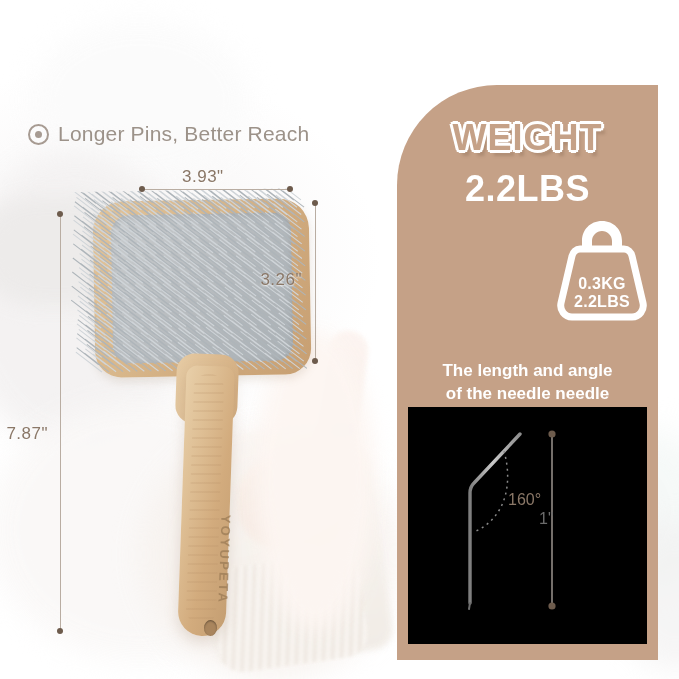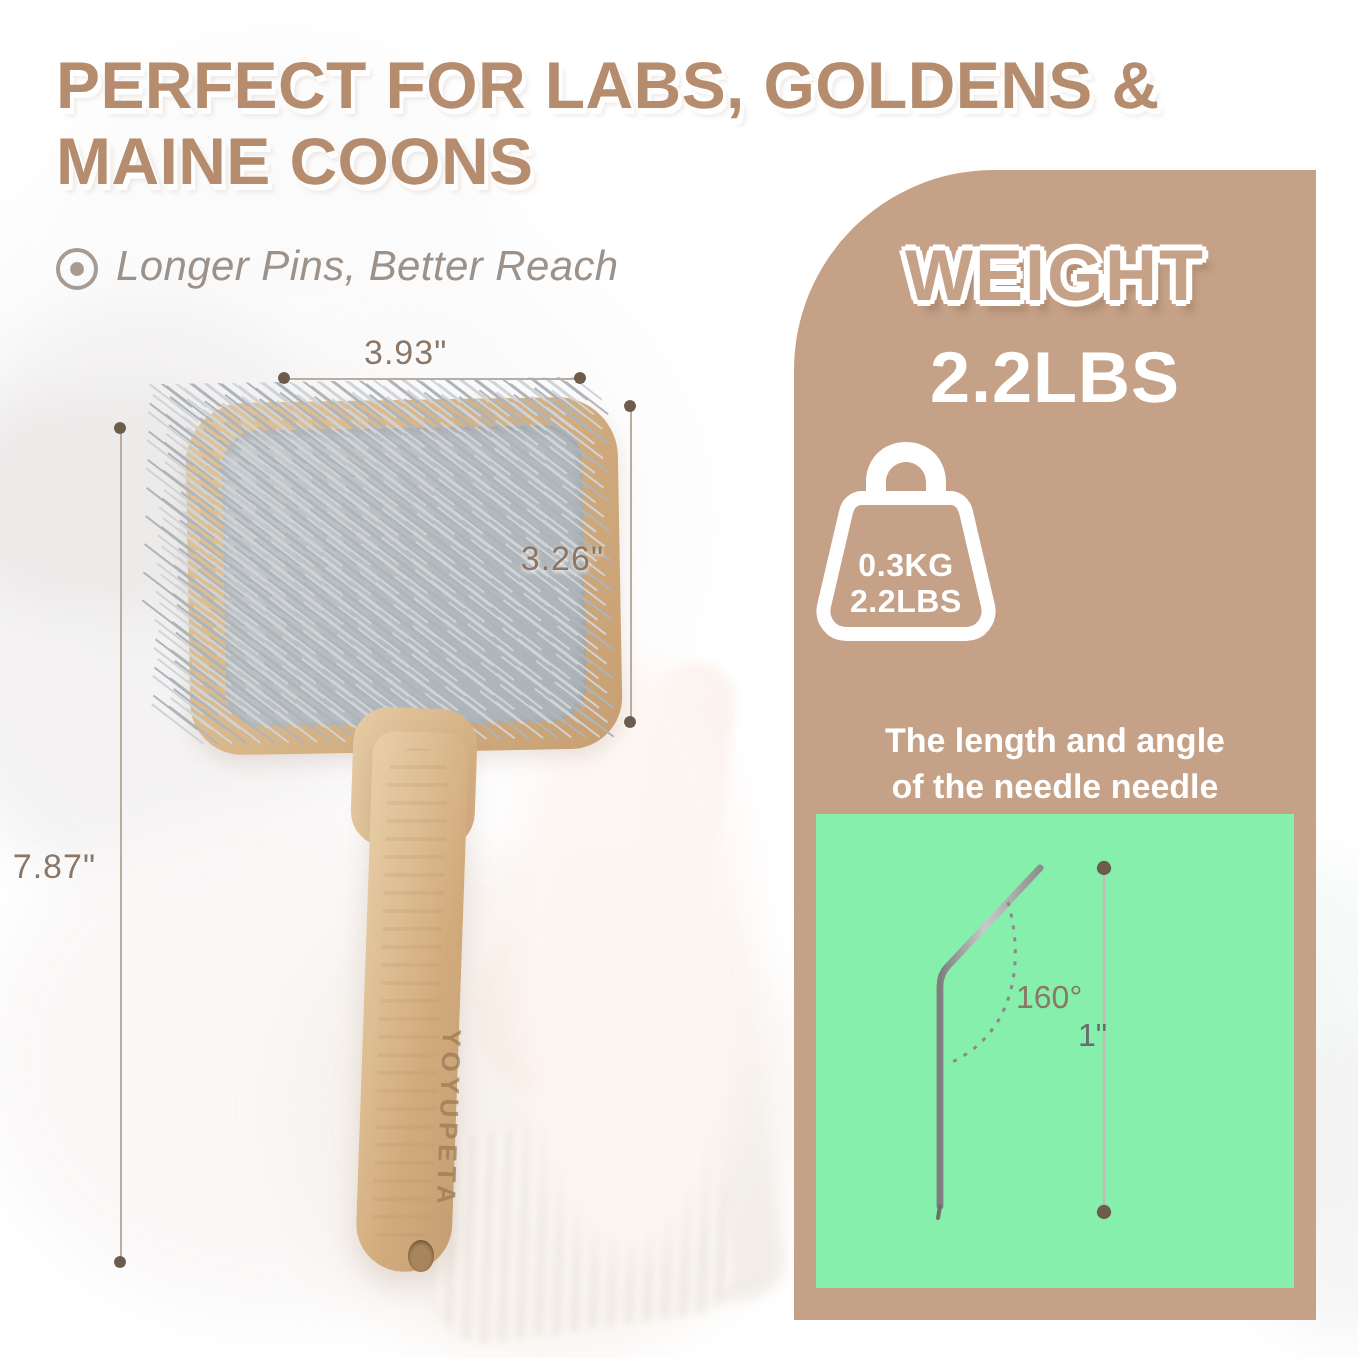--- a/index.html
+++ b/index.html
@@ -49,21 +49,21 @@
   .headline{
     position:absolute;left:28px;top:24px;width:600px;
     font-size:33px;line-height:1.14;font-weight:bold;letter-spacing:.2px;
     color:#b58d6e;text-transform:uppercase;
     text-shadow:2px 3px 0 rgba(255,255,255,.95), 3px 4px 2px rgba(190,170,155,.25);
   }
   .subline{position:absolute;left:28px;top:122px;display:flex;align-items:center;gap:9px;}
   .bullet-ring{width:17px;height:17px;border-radius:50%;border:2px solid #a79b92;
     display:flex;align-items:center;justify-content:center;flex:0 0 auto;}
   .bullet-dot{width:7px;height:7px;border-radius:50%;background:#a79b92;}
-  .subline-text{font-size:21px;color:#9c9289;letter-spacing:.2px;font-style:italic;}
+  .subline-text{font-size:21px;color:#9c9289;letter-spacing:.2px;}
 
   
   .brush{position:absolute;left:72px;top:196px;}
   .head-wood{position:absolute;left:22px;top:4px;width:216px;height:176px;
     border-radius:30px 30px 26px 26px;
     background:linear-gradient(120deg,#e2c49a 0%,#d9b88c 35%,#cfa97c 70%,#c79f72 100%);
     box-shadow:0 4px 10px rgba(150,120,90,.18);transform:rotate(-1deg);}
   .head-pad{position:absolute;left:40px;top:18px;width:180px;height:148px;border-radius:18px;
     background:linear-gradient(125deg,#c9ccce 0%,#b9bdc0 45%,#aab0b4 100%);
     box-shadow:inset 0 2px 6px rgba(0,0,0,.14);transform:rotate(-1deg);}
@@ -96,26 +96,26 @@
   .panel{position:absolute;left:397px;top:85px;width:261px;height:575px;
     background:#c5a187;border-radius:100px 0 0 0;}
   .panel-title{position:absolute;left:0;right:0;top:32px;text-align:center;
     font-size:36px;font-weight:bold;color:#c5a187;letter-spacing:1px;
     text-shadow:
       -2px -2px 0 #fff, 2px -2px 0 #fff, -2px 2px 0 #fff, 2px 2px 0 #fff,
       0 -3px 0 #fff, 0 3px 0 #fff, -3px 0 0 #fff, 3px 0 0 #fff,
       4px 6px 3px rgba(120,90,70,.28);}
   .panel-value{position:absolute;left:0;right:0;top:83px;text-align:center;
     font-size:36px;font-weight:bold;color:#ffffff;letter-spacing:.5px;}
-  .weight-icon{position:absolute;left:0;right:0;top:130px;display:flex;justify-content:flex-start;}
+  .weight-icon{position:absolute;left:0;right:0;top:130px;display:flex;justify-content:flex-end;}
   .wi-text{position:absolute;left:0;right:0;top:60px;text-align:center;color:#ffffff;
     font-size:16px;font-weight:bold;line-height:1.15;letter-spacing:.3px;}
   .panel-caption{position:absolute;left:0;right:0;top:263px;text-align:center;color:#ffffff;
     font-size:17px;font-weight:bold;line-height:1.35;margin-top:12px;}
-  .needle-box{position:absolute;left:11px;top:322px;width:239px;height:237px;background:#86efac;}
+  .needle-box{position:absolute;left:11px;top:322px;width:239px;height:237px;background:#000000;}
   .angle-label{position:absolute;font-size:16px;color:#8a7767;}
   .inch-label{position:absolute;font-size:16px;color:#6b6b6b;}
 </style>
 </head>
 <body>
 
 <div id="stage">
 
   <div class="bg">
     <div class="bg-base"></div>
@@ -127,21 +127,20 @@
     <div class="sleeve"></div>
     <div class="sleeve-rib"></div>
     <div class="palm"></div>
     <div class="finger"></div>
     <div class="nail"></div>
     <div class="blob b4"></div>
     <div class="blob b5"></div>
     <div class="blob b6"></div>
   </div>
 
-  <div class="headline">PERFECT FOR LABS, GOLDENS &amp; MAINE COONS</div>
 
   <div class="subline">
     <span class="bullet-ring">
       <span class="bullet-dot"></span>
     </span>
     <span class="subline-text">Longer Pins, Better Reach</span>
   </div>
 
   <div class="brush">
     <div class="head-wood"></div>

